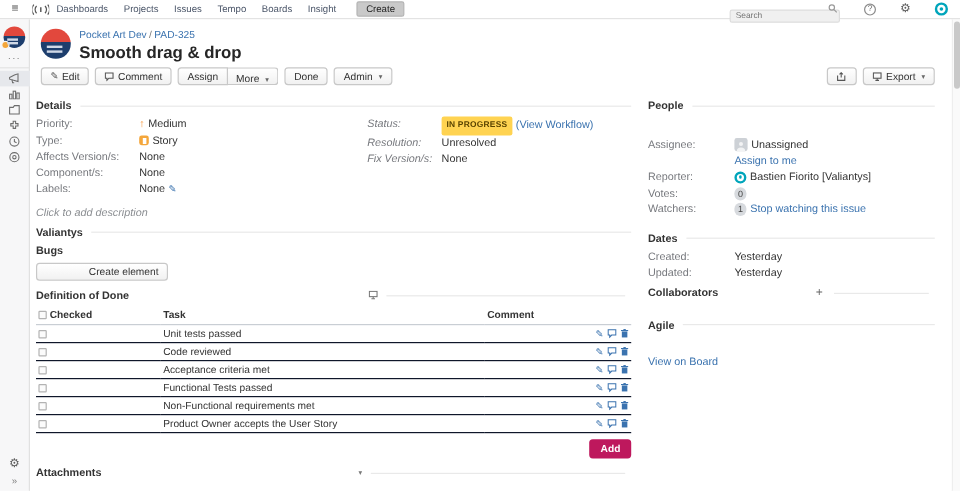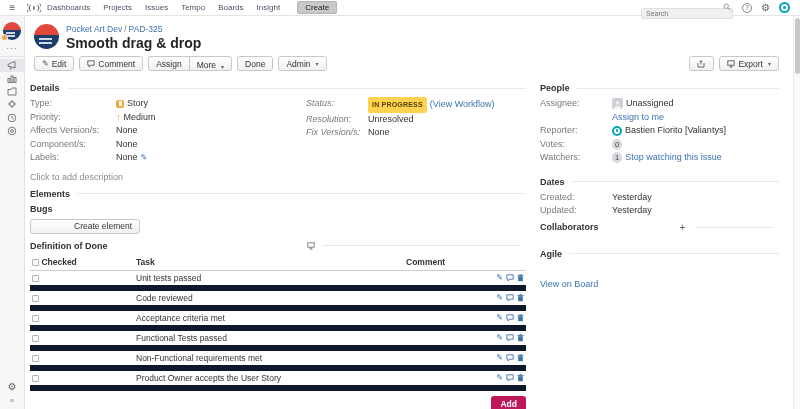--- a/index.html
+++ b/index.html
@@ -7,21 +7,21 @@
               font-family:"Liberation Sans", sans-serif; color:#333; }
 
   
   .navbar { position:absolute; top:0; left:0; width:800px; height:16px; background:#fff;
             border-bottom:1px solid #e3e3e3; display:flex; align-items:center; z-index:5; }
   .hamburger { width:25px; text-align:center; font-size:10px; color:#555; cursor:pointer; }
   .logo-glyph { margin:0 6px 0 2px; display:inline-flex; align-items:center; }
   .nav-item { font-size:8px; color:#4a5568; margin-right:13px; cursor:pointer; }
   .create-btn { font-size:8px; background:#c9c9c9; border:1px solid #b5b5b5; border-radius:2px;
                 color:#222; padding:1px 7px; margin-left:4px; cursor:pointer; }
-  .nav-right { margin-left:auto; display:flex; align-items:center; gap:9px; padding-right:10px; }
+  .nav-right { margin-left:auto; display:flex; align-items:center; gap:20px; padding-right:10px; }
   .search-box { position:relative; width:92px; height:11px; }
   .search-box input { width:100%; height:11px; background:#f0f0f0; border:1px solid #ddd;
                       border-radius:2px; font-size:7px; padding:0 12px 0 4px; color:#999;
                       font-family:"Liberation Sans", sans-serif; }
   .search-mag { position:absolute; right:2px; top:1px; }
   .help-circle { width:10px; height:10px; border:1px solid #8b8b8b; border-radius:50%;
                  font-size:7px; color:#6d6d6d; display:flex; align-items:center;
                  justify-content:center; cursor:pointer; }
   .gear-glyph { font-size:10px; color:#5f5f5f; line-height:10px; cursor:pointer; }
   .user-avatar { width:11px; height:11px; border-radius:50%; border:2px solid #00a5bb;
@@ -100,29 +100,29 @@
 
   .type-icon { width:8px; height:8px; border-radius:2px; background:#f4a63a; position:relative; }
   .type-icon::after { content:""; position:absolute; left:2.5px; top:1.5px; width:3px; height:5px;
                       background:#fff; }
   .prio-arrow { color:#f79232; font-weight:bold; font-size:9px; }
   .edit-pencil { color:#3b73af; font-size:8px; cursor:pointer; }
 
   .lozenge { background:#ffd351; color:#594300; font-size:7px; font-weight:bold; padding:1px 4px;
              border-radius:2px; letter-spacing:.2px; }
 
-  .desc-placeholder { font-size:9px; color:#8a8d91; margin-top:4px; cursor:pointer; }
+  .desc-placeholder { font-size:9px; font-style:italic; color:#8a8d91; margin-top:4px; cursor:pointer; }
   .sub-head { font-size:9px; font-weight:bold; margin-top:5px; }
   .create-el-btn { margin-top:5px;padding-left:43px; }
 
   
   table.dod { width:100%; border-collapse:collapse; margin-top:4px; }
   table.dod th { font-size:8.5px; text-align:left; color:#333; padding:2px 2px 3px;
                  border-bottom:1px solid #c9ced4; }
-  table.dod td { font-size:8.5px; color:#333; padding:2px 2px; border-bottom:6px solid #0f172a;
+  table.dod td { font-size:8.5px; color:#333; padding:2px 2px; border-bottom:1px solid #0f172a;
                  height:13px; }
   .col-checked { width:104px; } .col-task { width:270px; } .col-comment { width:auto; }
   .cbx { display:inline-block; width:7px; height:7px; border:1px solid #b3b3b3; background:#fbfbfb;
          border-radius:1px; vertical-align:middle; cursor:pointer; }
   .row-actions { display:flex; gap:3px; justify-content:flex-end; align-items:center; }
   .act { color:#3b73af; font-size:8px; cursor:pointer; display:inline-flex; }
   .add-row { display:flex; justify-content:flex-end; margin-top:5px; }
   .add-btn { background:#be185d; color:#fff; font-size:8.5px; font-weight:bold; border:none;
              border-radius:3px; padding:3px 9px; cursor:pointer; }
 
@@ -290,34 +290,34 @@
 
   <div class="columns">
 
     <div class="col-left">
 
       <div class="sect">
         <div class="sect-head">Details</div>
         <div class="details-grid">
           <div class="dcol1">
             <div class="frow">
+              <span class="flabel">Priority:</span>
+              <span class="fvalue">
+                  <span class="prio-arrow">↑</span>
+                  <span>Medium</span>
+                </span>
+            </div>
+            <div class="frow">
               <span class="flabel">Type:</span>
               <span class="fvalue">
                   <span class="type-icon"></span>
                   <span>Story</span>
                 </span>
             </div>
             <div class="frow">
-              <span class="flabel">Priority:</span>
-              <span class="fvalue">
-                  <span class="prio-arrow">↑</span>
-                  <span>Medium</span>
-                </span>
-            </div>
-            <div class="frow">
               <span class="flabel">Affects Version/s:</span>
               <span class="fvalue">None</span>
             </div>
             <div class="frow">
               <span class="flabel">Component/s:</span>
               <span class="fvalue">None</span>
             </div>
             <div class="frow">
               <span class="flabel">Labels:</span>
               <span class="fvalue">
@@ -344,21 +344,21 @@
             </div>
           </div>
         </div>
       </div>
 
       <div class="sect">
         <div class="desc-placeholder">Click to add description</div>
       </div>
 
       <div class="sect">
-        <div class="sect-head">Elements</div>
+        <div class="sect-head">Valiantys</div>
         <div class="sub-head">Bugs</div>
         <button class="btn create-el-btn">
           <span>Create element</span>
         </button>
       </div>
 
       <div class="sect">
         <div class="sect-head with-right">
           <span>Definition of Done</span>
           <span style="flex:1"></span>
@@ -527,21 +527,21 @@
         </div>
 
       </div>
 
     </div>
 
     <div class="col-right">
 
       <div class="sect">
         <div class="sect-head">People</div>
-        <div style="margin-top:4px">
+        <div style="margin-top:21px">
           <div class="frow">
             <span class="flabel">Assignee:</span>
             <span class="fvalue">
               <span class="avatar-gray">
                 <svg width="9" height="9" viewBox="0 0 9 9">
                     <circle cx="4.5" cy="3" r="1.7" fill="#f2f3f4"></circle>
                     <path d="M1 9 a3.5 3 0 0 1 7 0 Z" fill="#f2f3f4"></path>
                   </svg>
               </span>
               <span>Unassigned</span>

